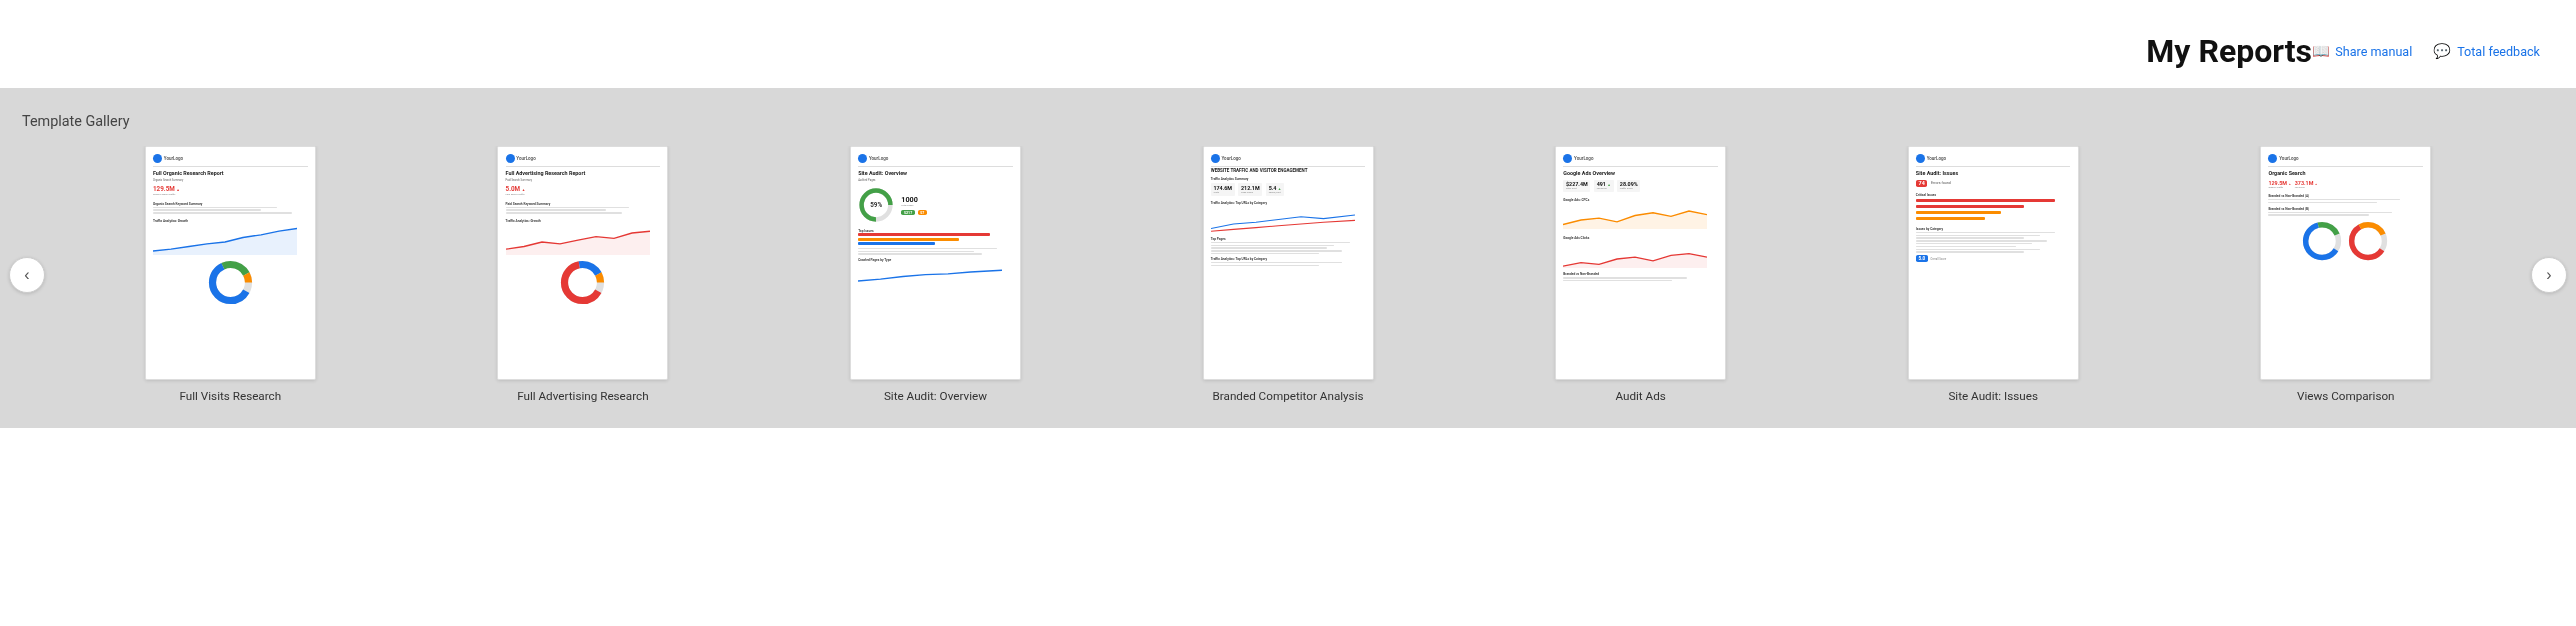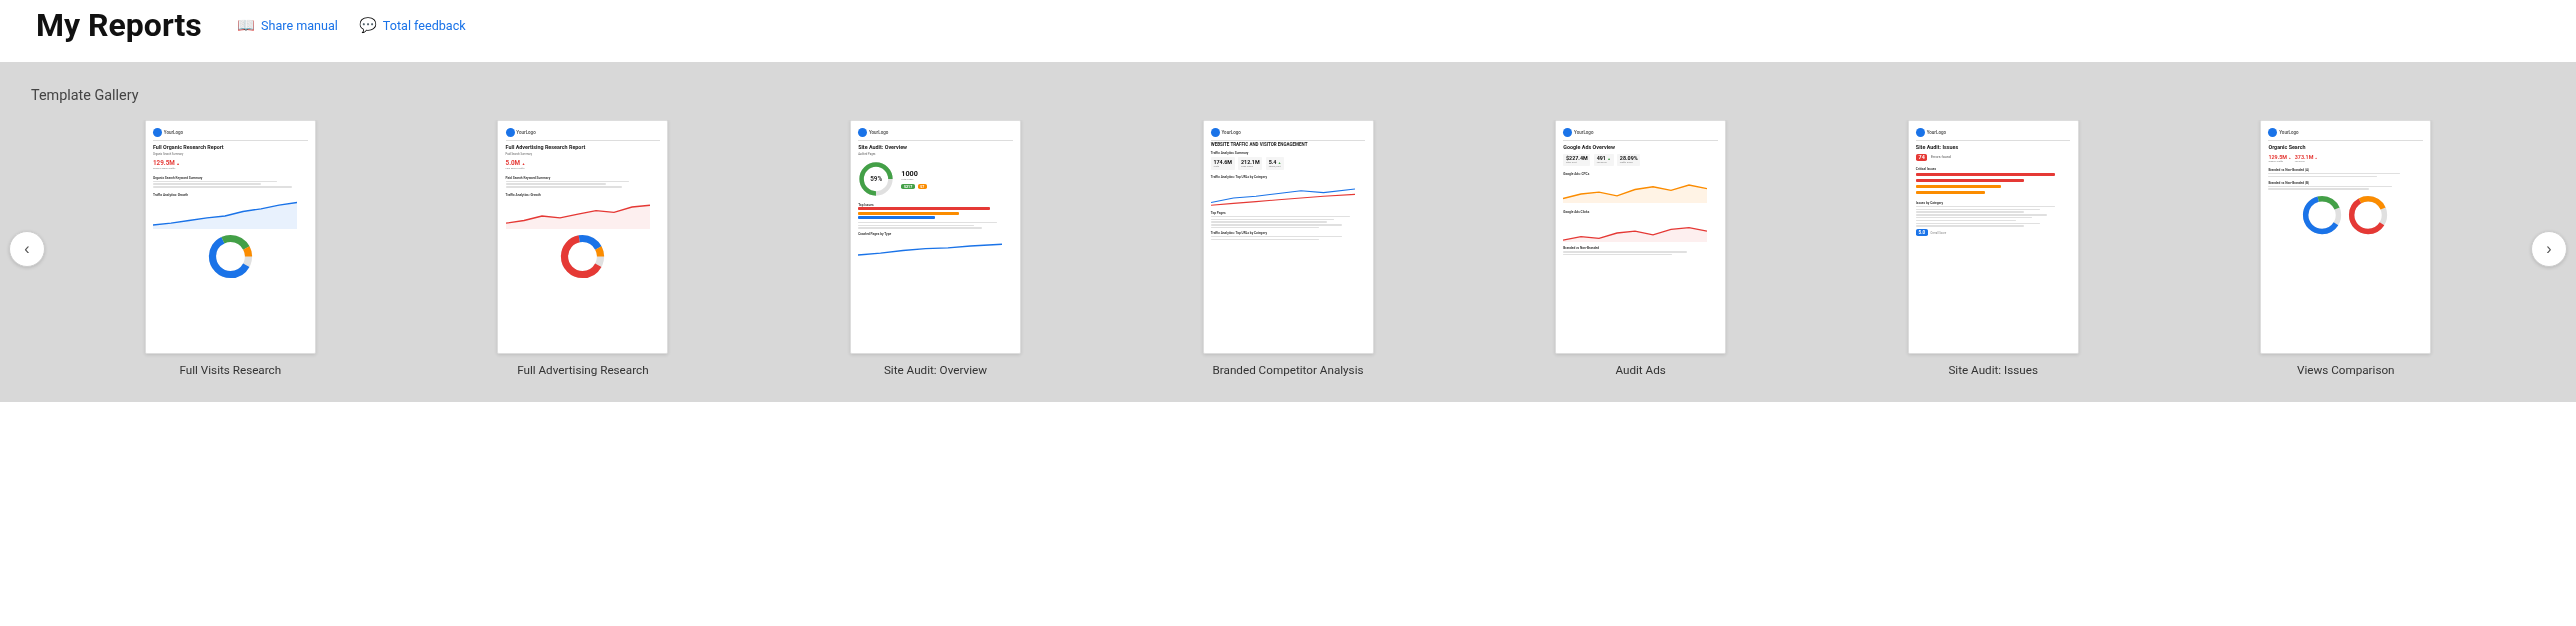--- a/index.html
+++ b/index.html
@@ -5,24 +5,23 @@
     * { box-sizing: border-box; margin: 0; padding: 0; }
     body {
       font-family: -apple-system, BlinkMacSystemFont, 'Segoe UI', Roboto, Arial, sans-serif;
       background: #fff;
       color: #333;
     }
 
     .header {
       display: flex;
       align-items: center;
-      justify-content: flex-start;
-      padding: 6px 36px 18px 36px;
+      justify-content: flex-end;
+      padding: 32px 36px 18px 36px;
       background: #fff;
-      gap: 36px;
     }
 
     .page-title {
       font-size: 32px;
       font-weight: 700;
       color: #111;
     }
 
     .header-actions {
       display: flex;
@@ -43,21 +42,21 @@
     .gallery-section {
       background: #d8d8d8;
       padding: 25px 0 25px 0;
       position: relative;
     }
 
     .gallery-title {
       font-size: 14.4px;
       font-weight: 400;
       color: #444;
-      margin-left: 31px;
+      margin-left: 22px;
       margin-bottom: 16px;
     }
 
     .carousel-wrapper {
       display: flex;
       align-items: center;
       position: relative;
     }
 
     .carousel-btn {

